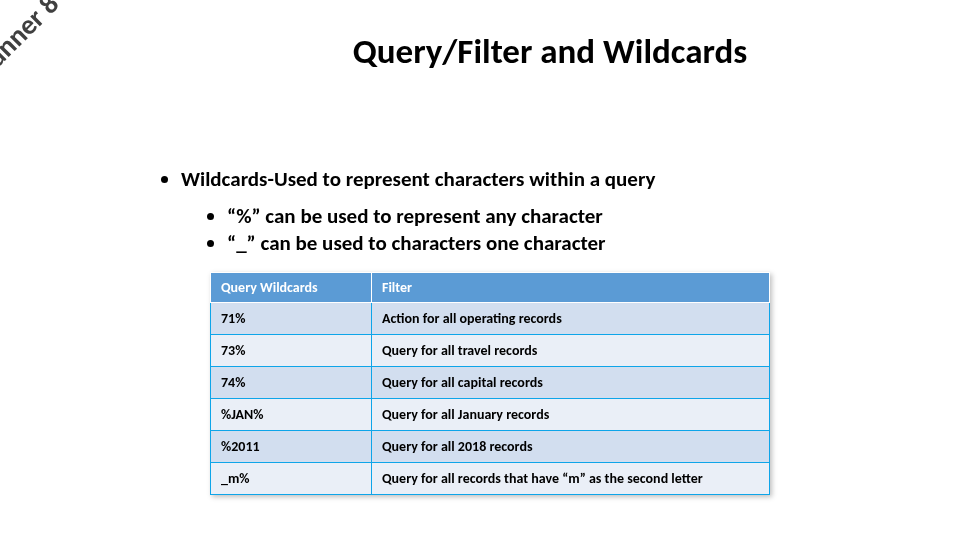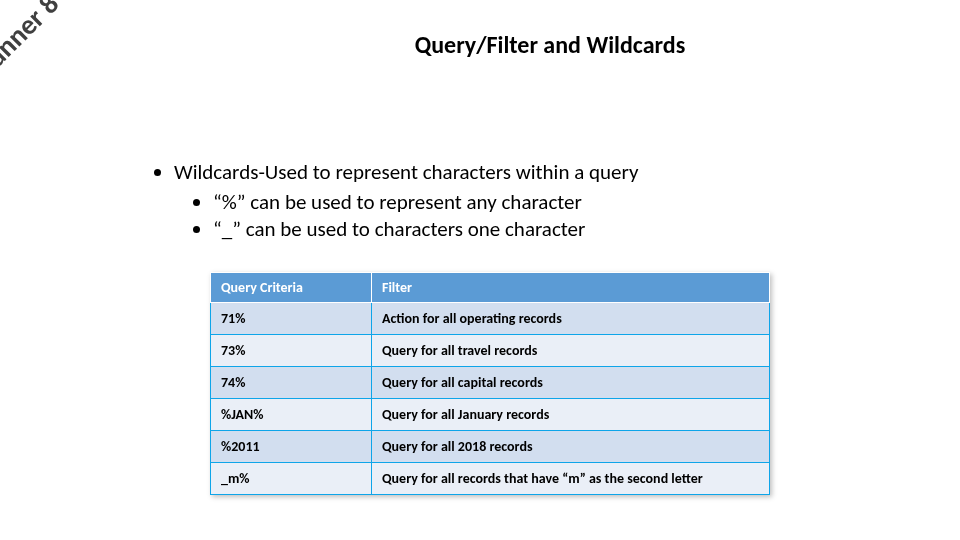--- a/index.html
+++ b/index.html
@@ -27,36 +27,37 @@
     color: #404040;
     white-space: nowrap;
   }
   .title {
     position: absolute;
     left: 200px;
     top: 30px;
     width: 700px;
     text-align: center;
     font-weight: 700;
-    font-size: 24px;
+    font-size: 35px;
     color: #000;
   }
   .bullets {
     position: absolute;
     left: 170px;
     top: 155px;
     width: 730px;
     font-size: 21px;
     color: #000;
     line-height: 1.25;
   }
   .bullets ul {
     list-style-type: disc;
-    margin: 4px;
+    margin: 11px;
     padding-left: 0;
+    font-weight: bold;
   }
   .bullets ul ul {
     padding-left: 35px;
   }
   .bullets li {
     margin: 0;
   }
   .tbl-wrap {
     position: absolute;
     left: 210px;
@@ -107,21 +108,21 @@
           <li>“_” can be used to characters one character</li>
         </ul>
       </li>
     </ul>
   </div>
 
   <div class="tbl-wrap tbl-shadow">
     <table>
       <thead>
         <tr>
-          <th>Query Criteria</th>
+          <th>Query Wildcards</th>
           <th>Filter</th>
         </tr>
       </thead>
       <tbody>
         <tr>
           <td>71%</td>
           <td>Action for all operating records</td>
         </tr>
         <tr>
           <td>73%</td>

